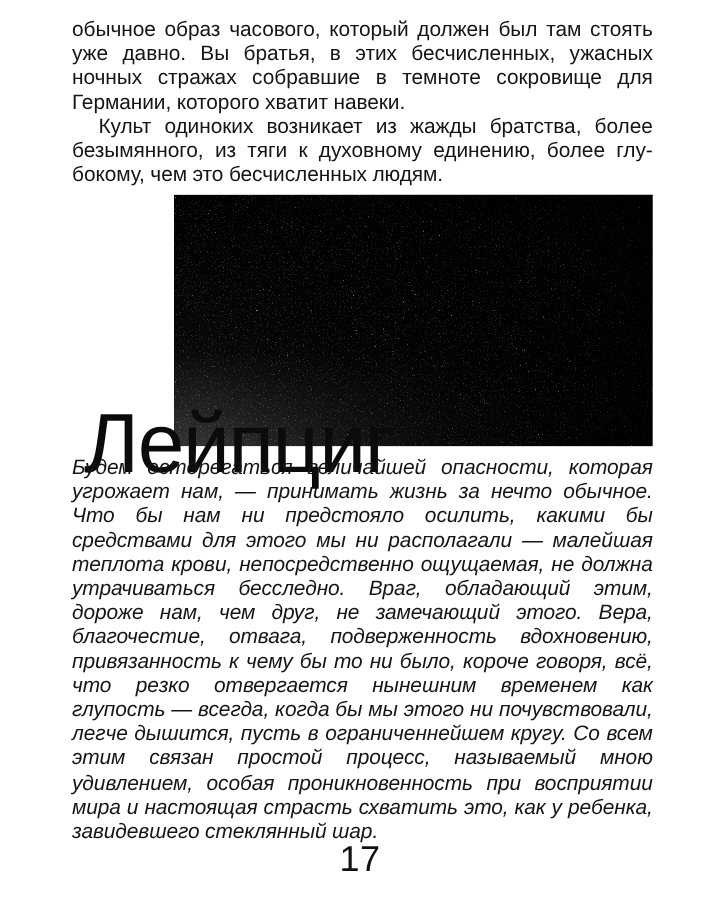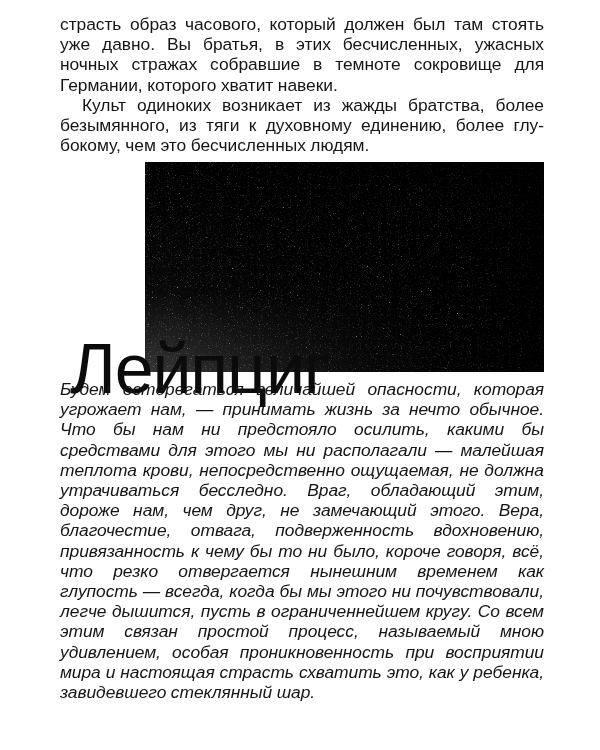--- a/index.html
+++ b/index.html
@@ -110,21 +110,21 @@
     color: #111111;
     letter-spacing: 0.5px;
   }
 </style>
 </head>
 <body>
 
 <div class="page">
 
   <div class="content">
-    <p class="para first">страсть образ часового, который должен был там сто­ять уже давно. Вы братья, в этих бесчисленных, ужас­ных ночных стражах собравшие в темноте сокровище для Германии, которого хватит навеки.</p>
+    <p class="para first">обычное образ часового, который должен был там сто­ять уже давно. Вы братья, в этих бесчисленных, ужас­ных ночных стражах собравшие в темноте сокровище для Германии, которого хватит навеки.</p>
     <p class="para indent">Культ одиноких возникает из жажды братства, более безымянного, из тяги к духовному единению, более глу­бокому, чем это бесчисленных людям.</p>
   </div>
 
   <div class="chapter-band">
 
     <div class="grain-image">
       <svg viewBox="0 0 399 210" preserveAspectRatio="none" aria-hidden="true">
         <defs>
 
           <filter id="speckle" x="0" y="0" width="100%" height="100%" color-interpolation-filters="sRGB">
@@ -195,14 +195,15 @@
       </svg>
     </div>
 
     <h1 class="chapter-title">Лейпциг</h1>
   </div>
 
   <div class="body-block">
     <p class="para">Будем остерегаться величайшей опасности, которая угрожает нам, — принимать жизнь за нечто обычное. Что бы нам ни предстояло осилить, какими бы средствами для этого мы ни располагали — малейшая теплота крови, непосредственно ощущаемая, не должна утрачиваться бесследно. Враг, обладающий этим, дороже нам, чем друг, не замечающий этого. Вера, благочестие, отвага, подверженность вдохновению, привязанность к чему бы то ни было, короче говоря, всё, что резко отверга­ется нынешним временем как глупость — всегда, когда бы мы этого ни почувствовали, легче дышится, пусть в ограниченнейшем кругу. Со всем этим связан про­стой процесс, называемый мною удивлением, особая проникновенность при восприятии мира и настоящая страсть схватить это, как у ребенка, завидевшего стек­лянный шар.</p>
   </div>
 
+  <div class="folio">17</div>
 
 </div>
 
 </body></html>

